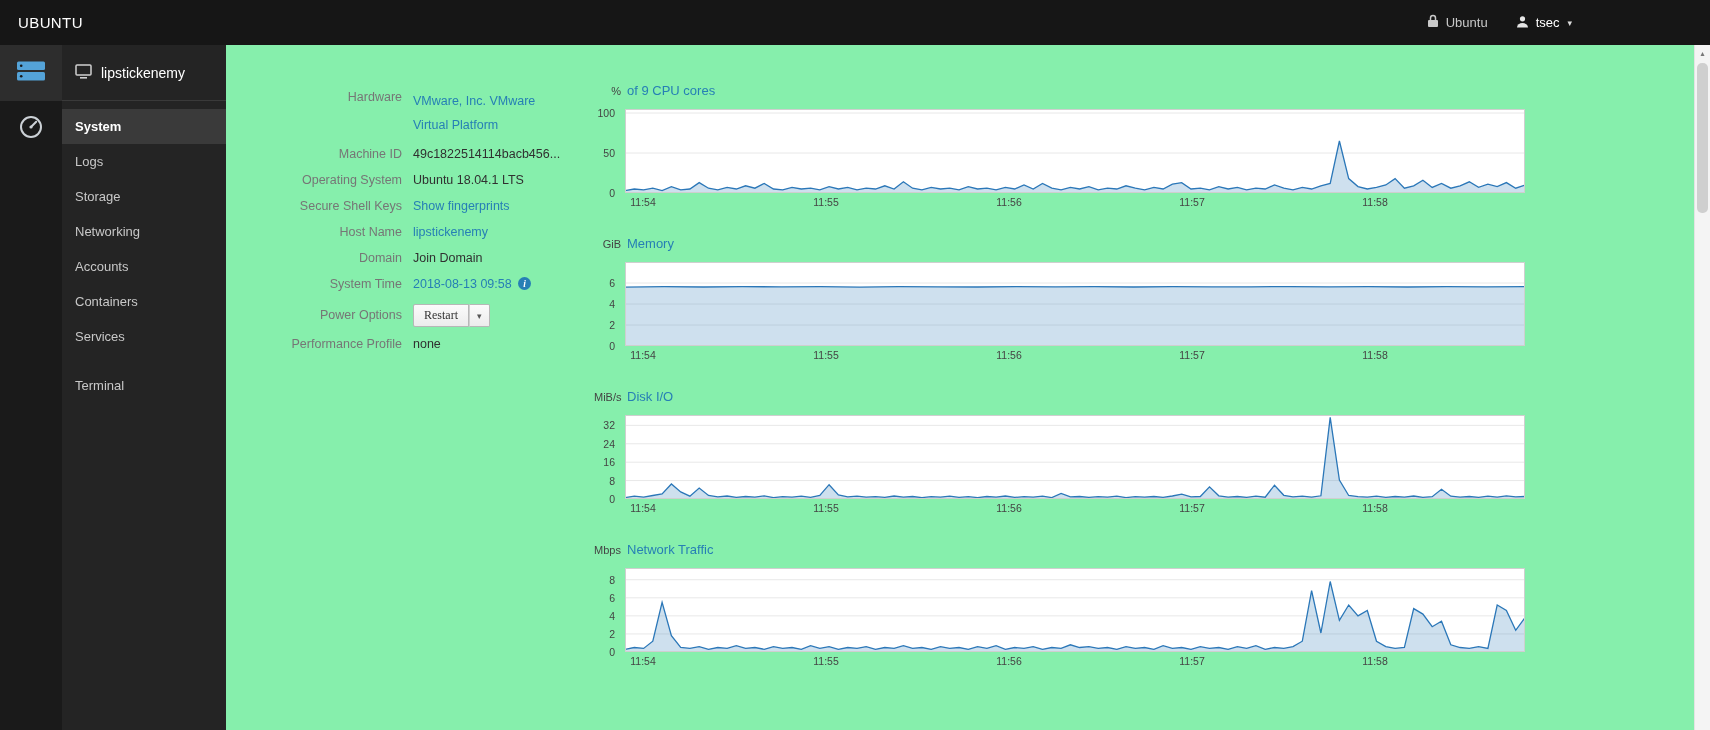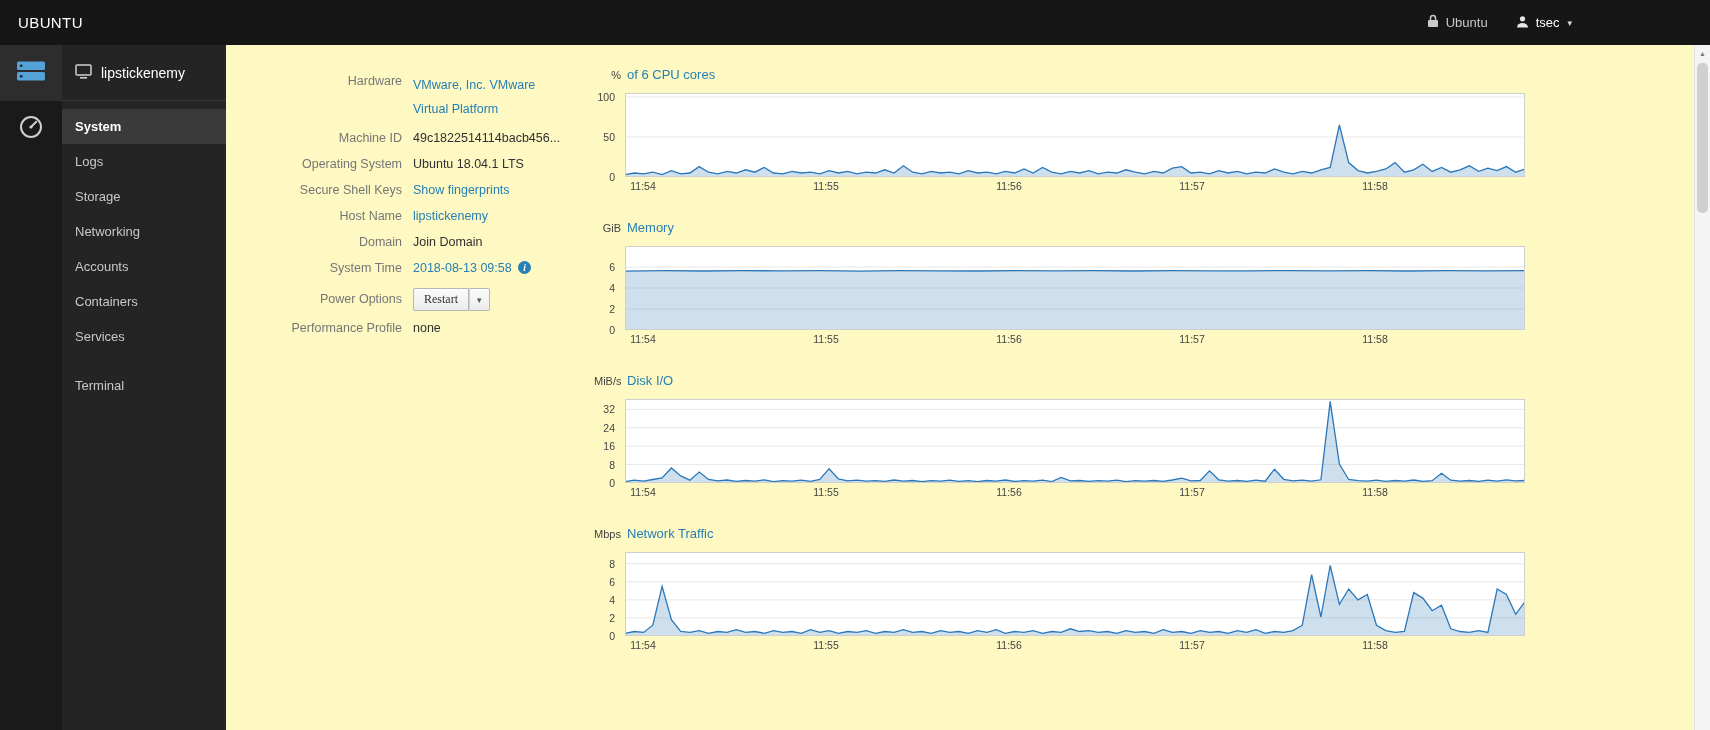--- a/index.html
+++ b/index.html
@@ -30,21 +30,21 @@
   .hostname-row {
     height: 56px; display: flex; align-items: center; gap: 9px; padding-left: 13px;
     color: #fff; font-size: 14px; border-bottom: 1px solid #3a3a3a; cursor: pointer; flex: none;
   }
   .nav { padding-top: 8px; }
   .nav-item { padding: 10px 7px 10px 13px; color: #c8c8c8; font-size: 13px; cursor: pointer; }
   .nav-item.active { background: #3a3a3a; color: #fff; font-weight: bold; }
   .nav-item.separated { margin-top: 14px; }
 
   
-  .content { position: absolute; top: 45px; left: 226px; right: 16px; bottom: 0; background: #fef9c3; display: flex; padding-top: 22px; }
+  .content { position: absolute; top: 45px; left: 226px; right: 16px; bottom: 0; background: #86efac; display: flex; padding-top: 38px; }
   .info-panel { width: 368px; flex: none; padding-top: 6px; }
   .info-row { display: flex; align-items: flex-start; margin-bottom: 9px; font-size: 12.5px; line-height: 17px; }
   .info-row.row-button { align-items: center; }
   .info-label { width: 184px; flex: none; text-align: right; color: #767676; padding-right: 8px; }
   .info-value { color: #303030; padding-left: 3px; }
   a.blue { color: #267fb5; text-decoration: none; cursor: pointer; }
   .wrap-link { display: inline-block; max-width: 138px; line-height: 24px; }
   .info-icon { display: inline-block; vertical-align: -2px; margin-left: 6px; cursor: pointer; }
   .btn-group { display: inline-flex; }
   .btn {
@@ -187,21 +187,21 @@
       </div>
       <div class="info-row row-text">
         <div class="info-label">Performance Profile</div>
         <div class="info-value"><span>none</span></div>
       </div>
     </div>
   <div class="charts-col">
       <div class="chart-block">
         <div class="chart-title">
           <span class="chart-unit">%</span>
-          <a class="blue chart-link">of 6 CPU cores</a>
+          <a class="blue chart-link">of 9 CPU cores</a>
         </div>
         <div class="chart-wrap">
           <div class="ylabels">
             <span style="top: 77px;">0</span>
             <span style="top: 37px;">50</span>
             <span style="top: -3px;">100</span>
           </div>
           <svg width="900" height="84" class="plot">
             <line x1="0" x2="900" y1="44" y2="44" stroke="#e8e8e8"></line>
             <line x1="0" x2="900" y1="4" y2="4" stroke="#e8e8e8"></line>

